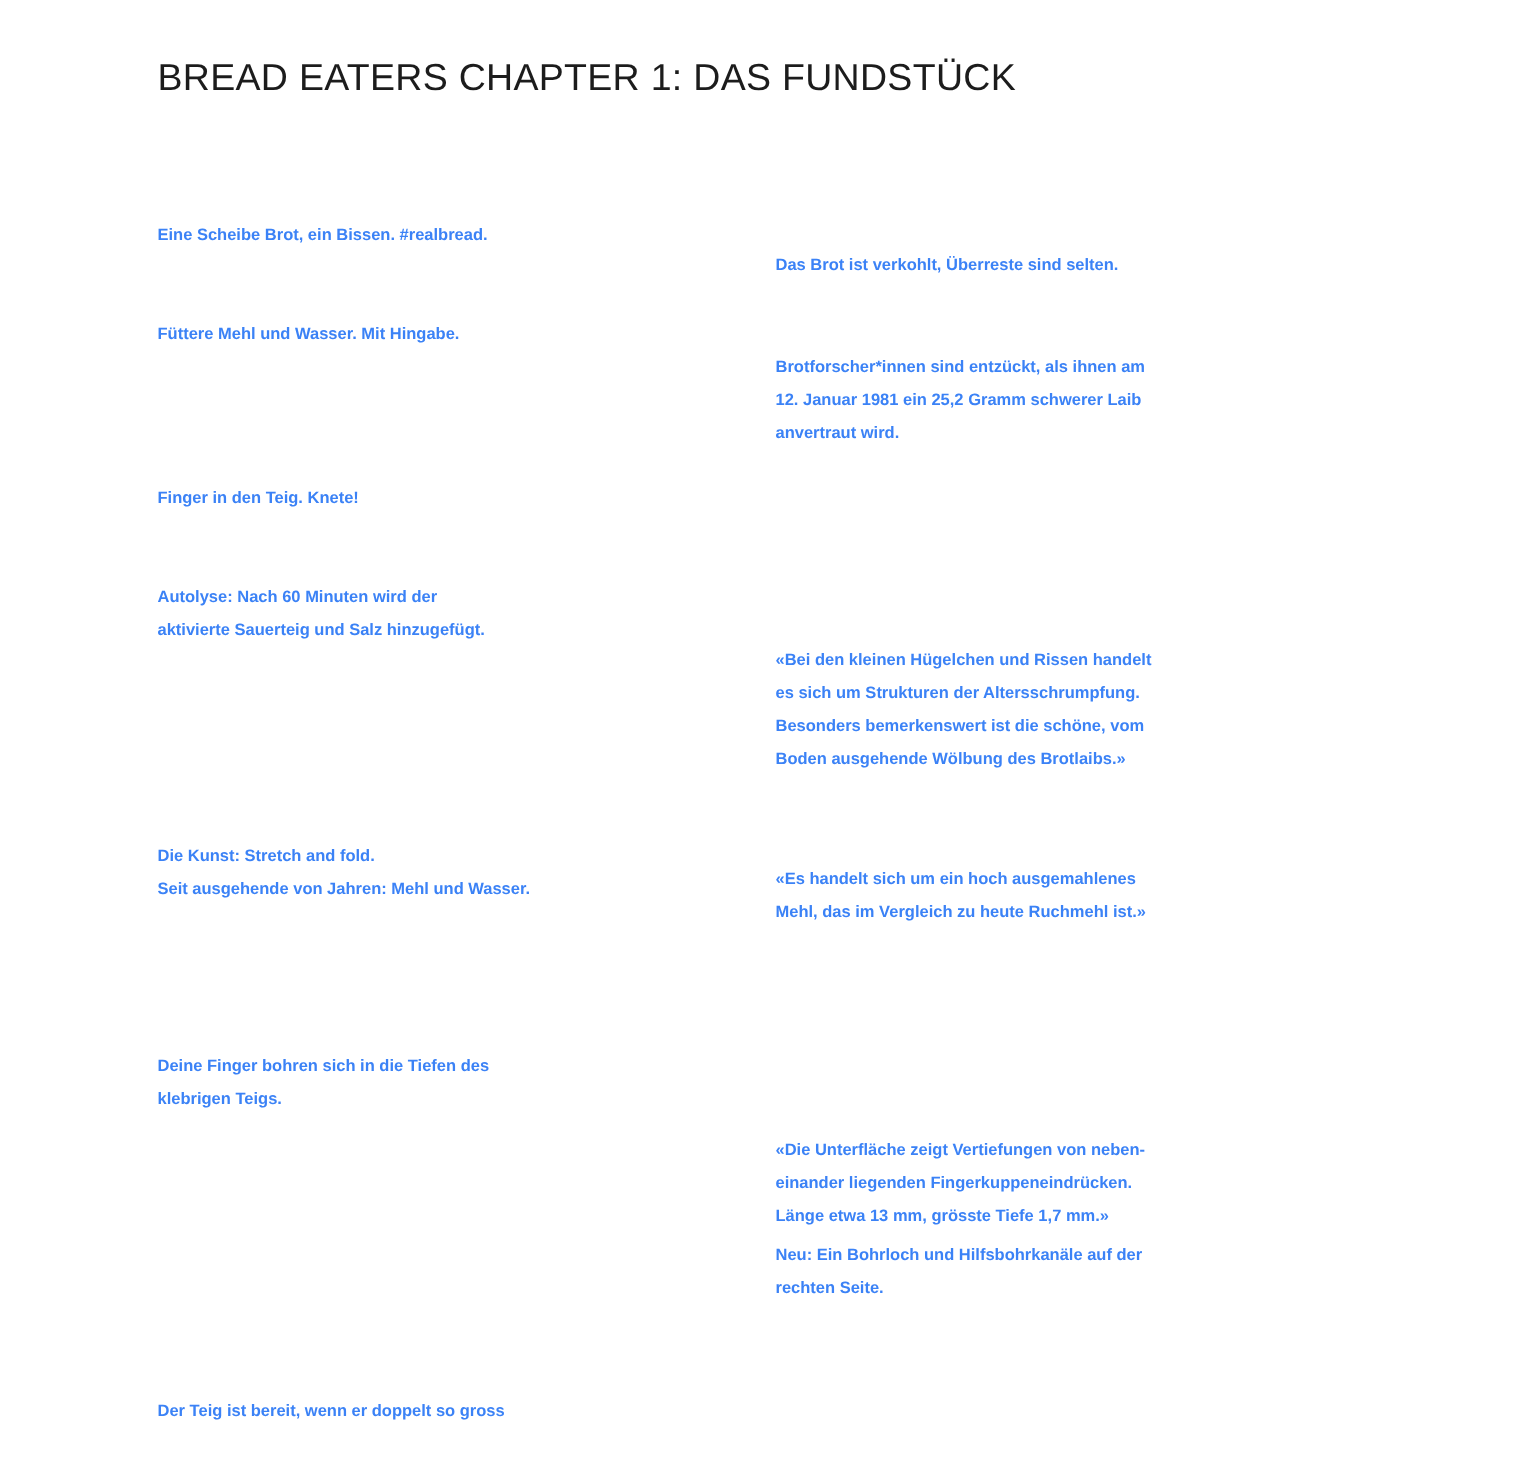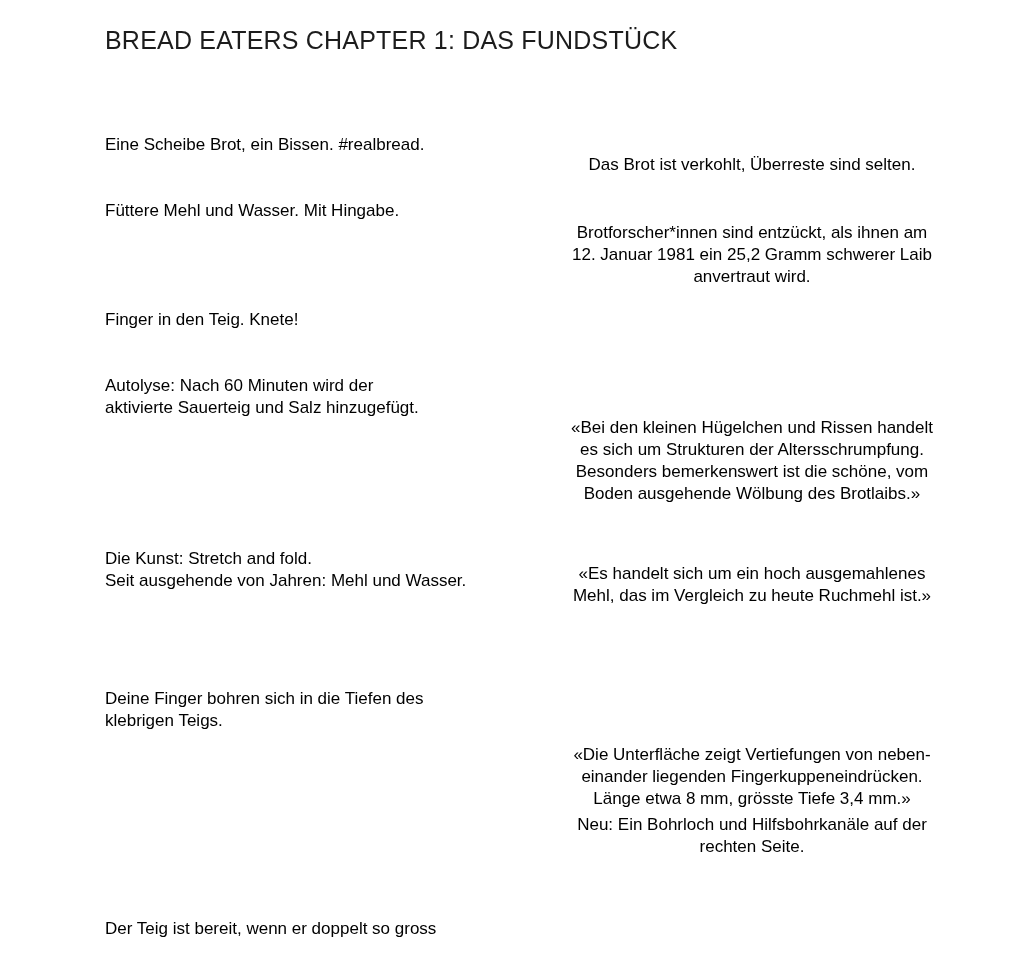--- a/index.html
+++ b/index.html
@@ -10,45 +10,45 @@
   body {
     background: #ffffff;
     font-family: "Liberation Sans", sans-serif;
   }
   .page {
     position: relative;
     width: 1024px;
     height: 937px;
     background: #ffffff;
     overflow: hidden;
-    margin: 4px auto;
+    margin: 16px auto;
   }
   .page-title {
     position: absolute;
     left: 105px;
     top: 21px;
     margin: 0;
     font-size: 25px;
     line-height: 30px;
     font-weight: 400;
     letter-spacing: 0.2px;
     color: #1c1c1c;
     white-space: nowrap;
   }
   .blk {
     position: absolute;
     margin: 0;
-    font-size: 17px;
+    font-size: 11px;
     line-height: 22px;
-    font-weight: 400;
-    color: #000000;
+    font-weight: 700;
+    color: #3b82f6;
     white-space: pre-line;
   }
   .col-left  { left: 105px; width: 440px; }
-  .col-right { left: 517px; width: 470px; text-align: center; }
+  .col-right { left: 517px; width: 470px; }
 </style>
 </head>
 <body>
 
 <main class="page" style="background: rgb(255, 255, 255); color: rgb(28, 28, 28);">
 
   <h1 class="page-title">BREAD EATERS CHAPTER 1: DAS FUNDSTÜCK</h1>
 
   <section>
     <p class="blk col-left" style="top:130px">Eine Scheibe Brot, ein Bissen. #realbread.</p>
@@ -70,18 +70,18 @@
 12. Januar 1981 ein 25,2 Gramm schwerer Laib
 anvertraut wird.</p>
     <p class="blk col-right" style="top:413px">«Bei den kleinen Hügelchen und Rissen handelt
 es sich um Strukturen der Altersschrumpfung.
 Besonders bemerkenswert ist die schöne, vom
 Boden ausgehende Wölbung des Brotlaibs.»</p>
     <p class="blk col-right" style="top:559px">«Es handelt sich um ein hoch ausgemahlenes
 Mehl, das im Vergleich zu heute Ruchmehl ist.»</p>
     <p class="blk col-right" style="top:740px">«Die Unterfläche zeigt Vertiefungen von neben-
 einander liegenden Fingerkuppeneindrücken.
-Länge etwa 8 mm, grösste Tiefe 3,4 mm.»</p>
+Länge etwa 13 mm, grösste Tiefe 1,7 mm.»</p>
     <p class="blk col-right" style="top:810px">Neu: Ein Bohrloch und Hilfsbohrkanäle auf der
 rechten Seite.</p>
   </section>
 
 </main>
 
 </body></html>

